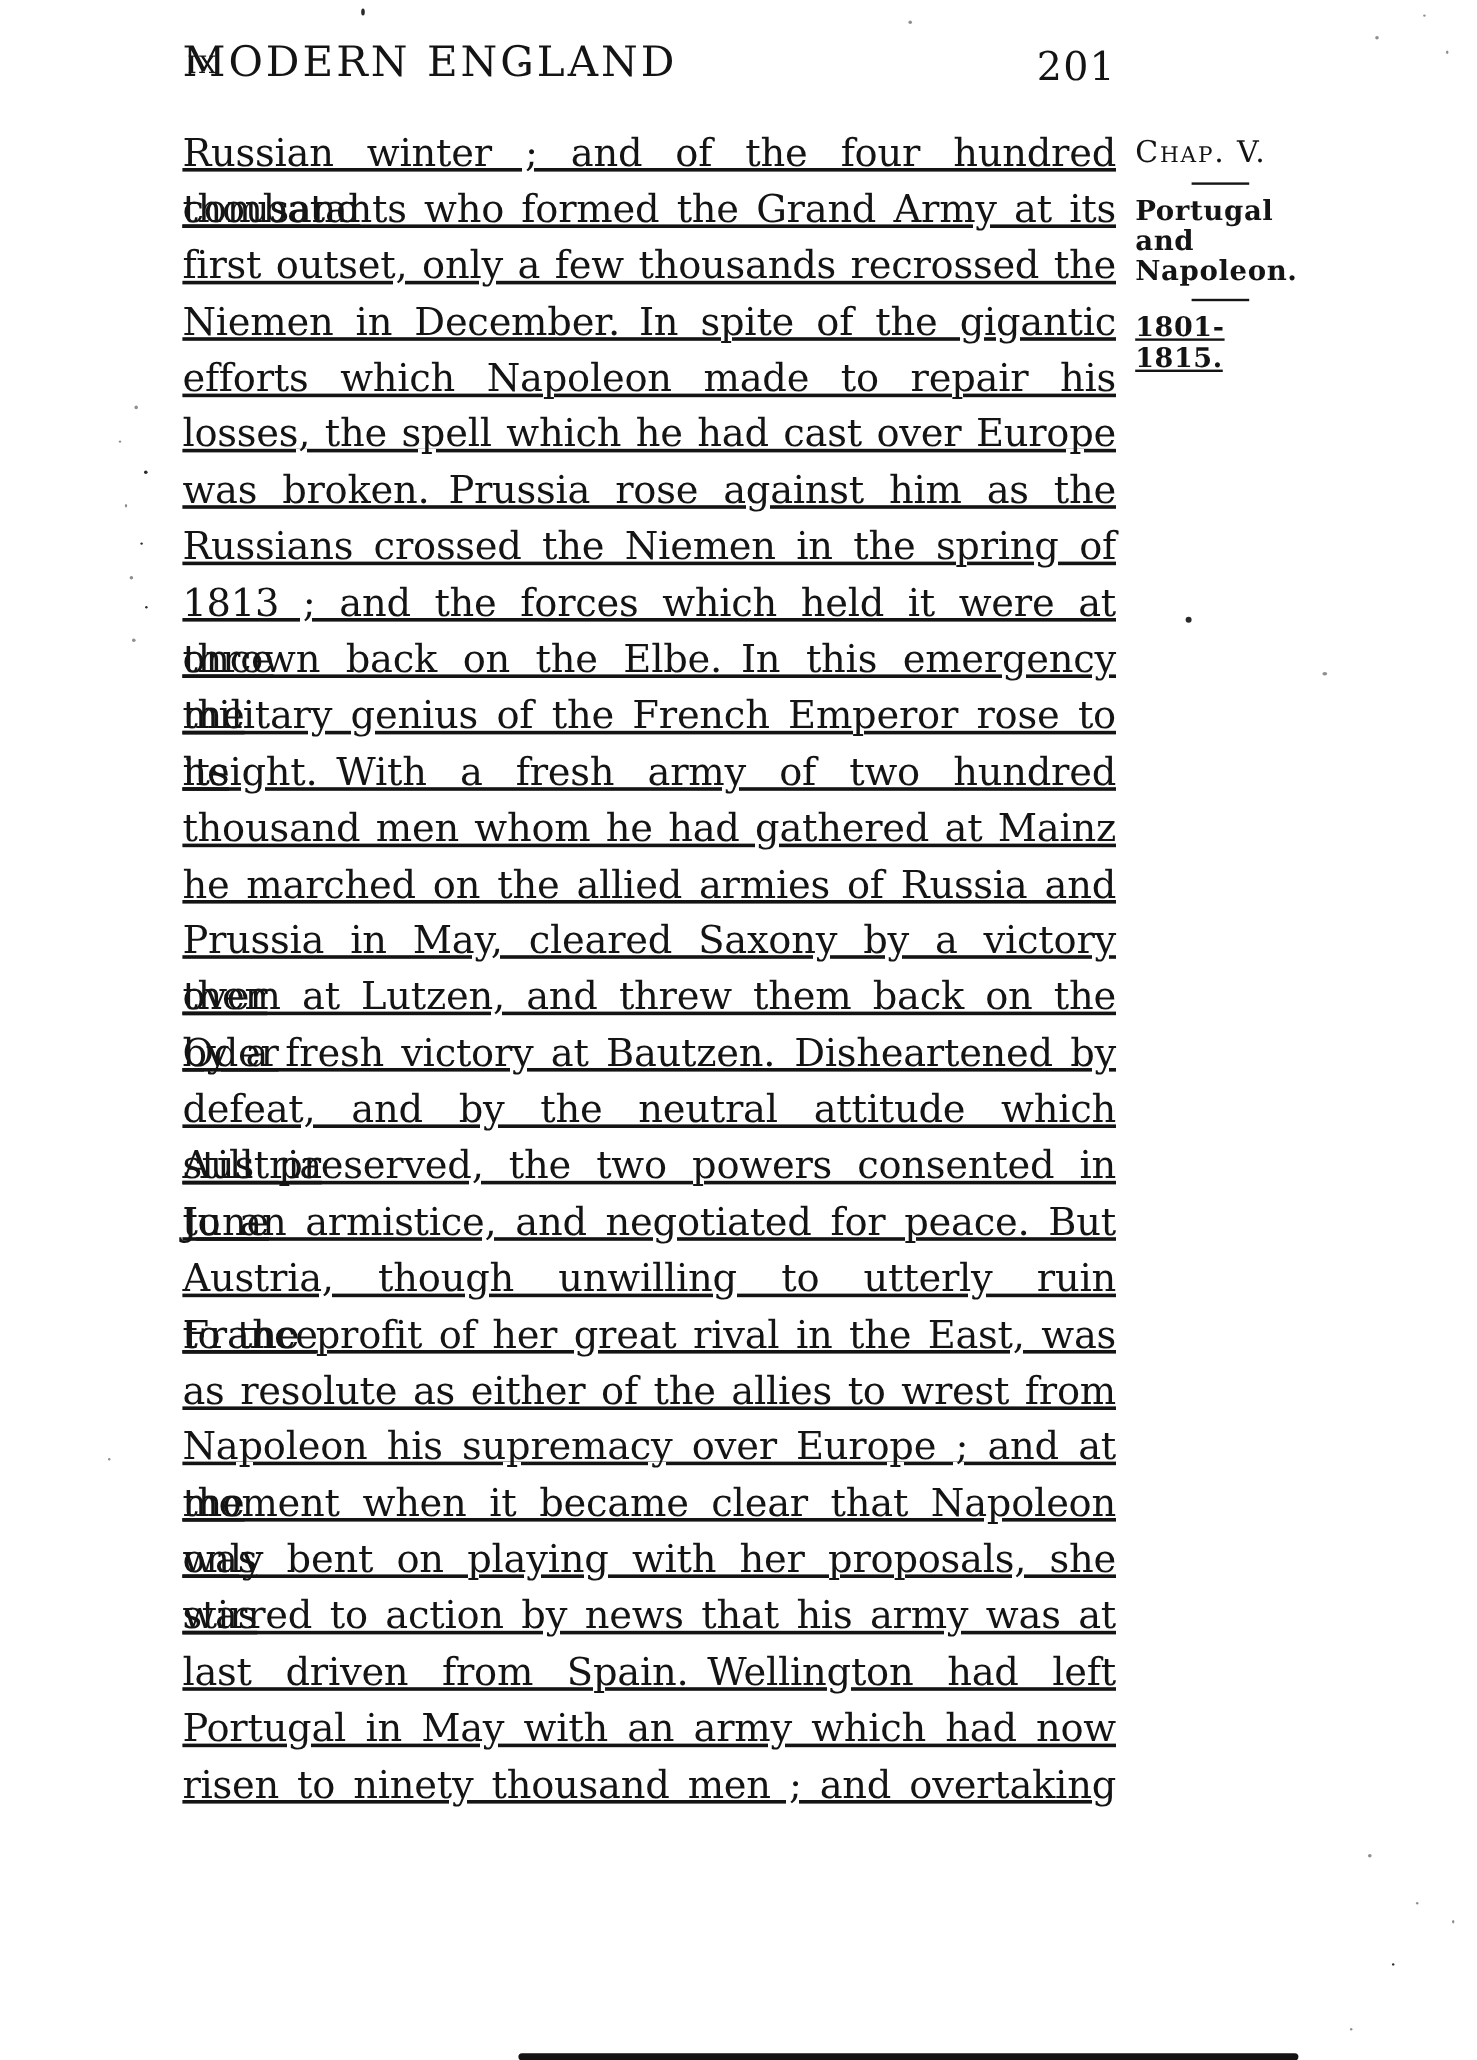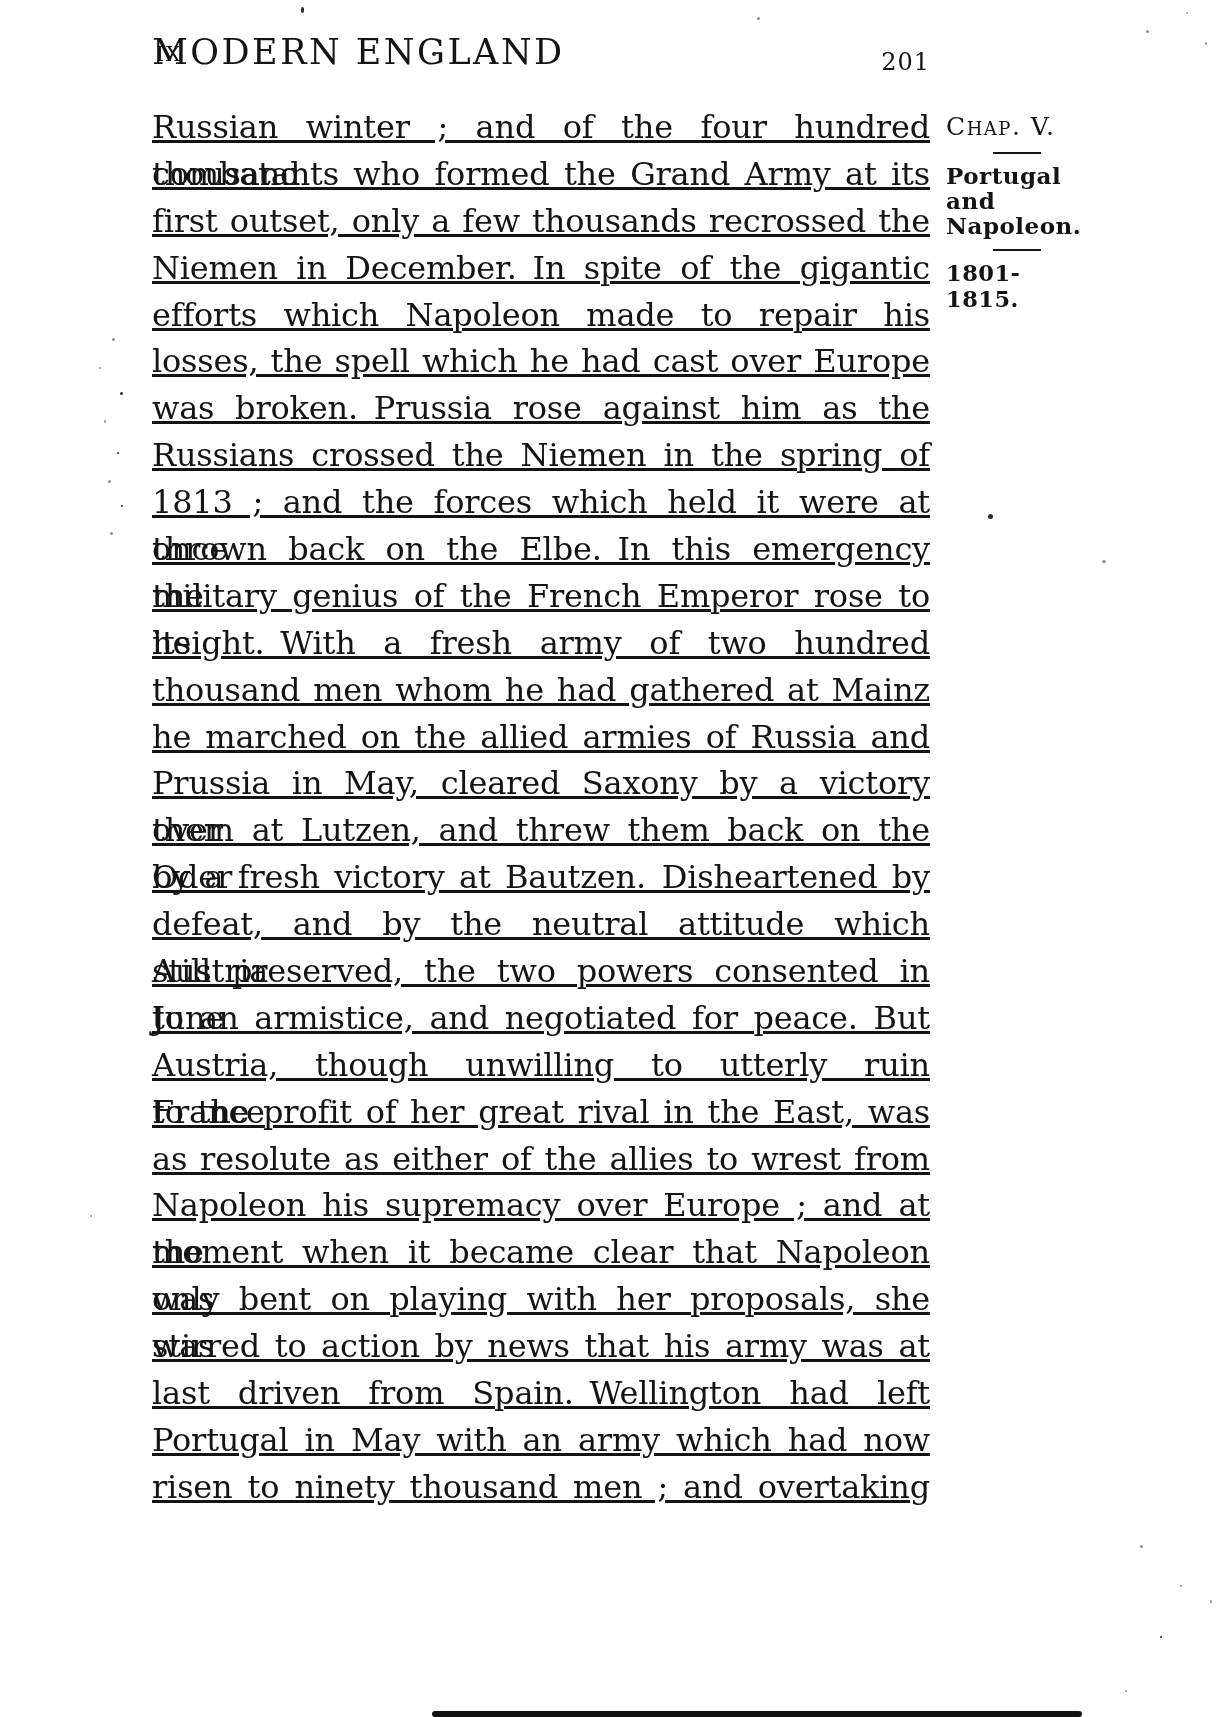--- a/index.html
+++ b/index.html
@@ -33,22 +33,22 @@
     left: 0;
     right: 0;
     top: 2px;
     font-size: 35px;
     letter-spacing: 2.5px;
     white-space: nowrap;
   }
   .page-number {
     position: absolute;
     right: 0;
-    top: 18px;
-    font-size: 24px;
+    top: 6px;
+    font-size: 33px;
     letter-spacing: 1px;
   }
 
   
   .text-block {
     position: absolute;
     top: 104px;
     left: 152px;
     width: 778px;
   }
@@ -88,20 +88,21 @@
     font-weight: bold;
     font-size: 23px;
     line-height: 25px;
     letter-spacing: 0.5px;
   }
   .note-dates {
     font-weight: bold;
     font-size: 22.5px;
     letter-spacing: 0.5px;
     margin-top: 9px;
+    text-decoration: underline;
   }
 
   
   .speck { position: absolute; background: #2a2a2a; border-radius: 50%; }
   .speck.light { background: #8f8f8f; }
   .bottom-bar {
     position: absolute;
     left: 432px;
     top: 1711px;
     width: 650px;

